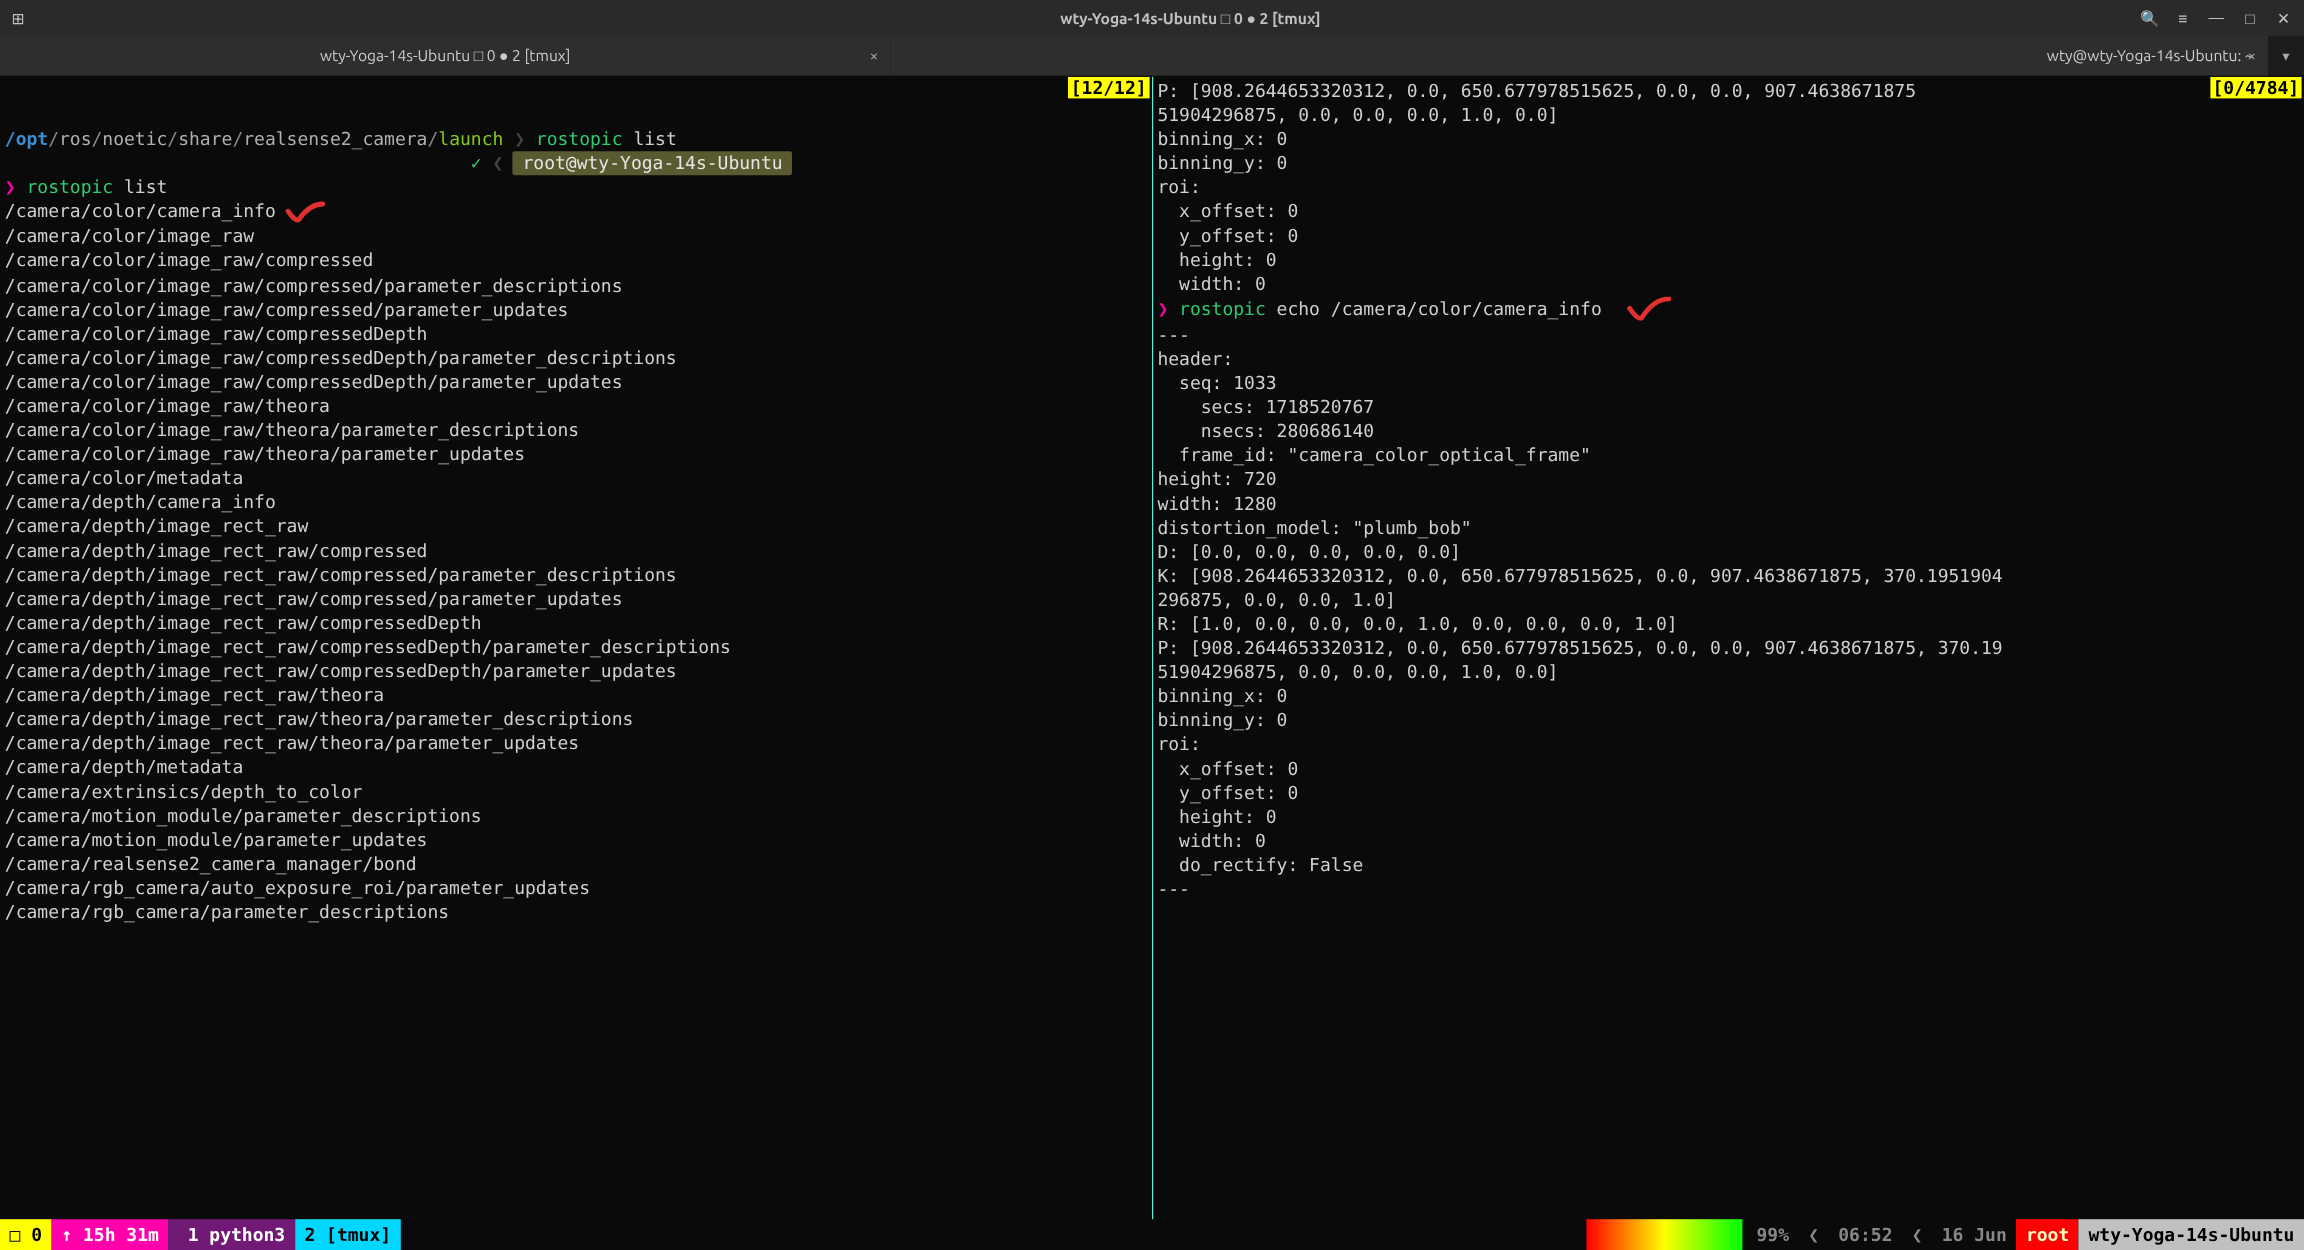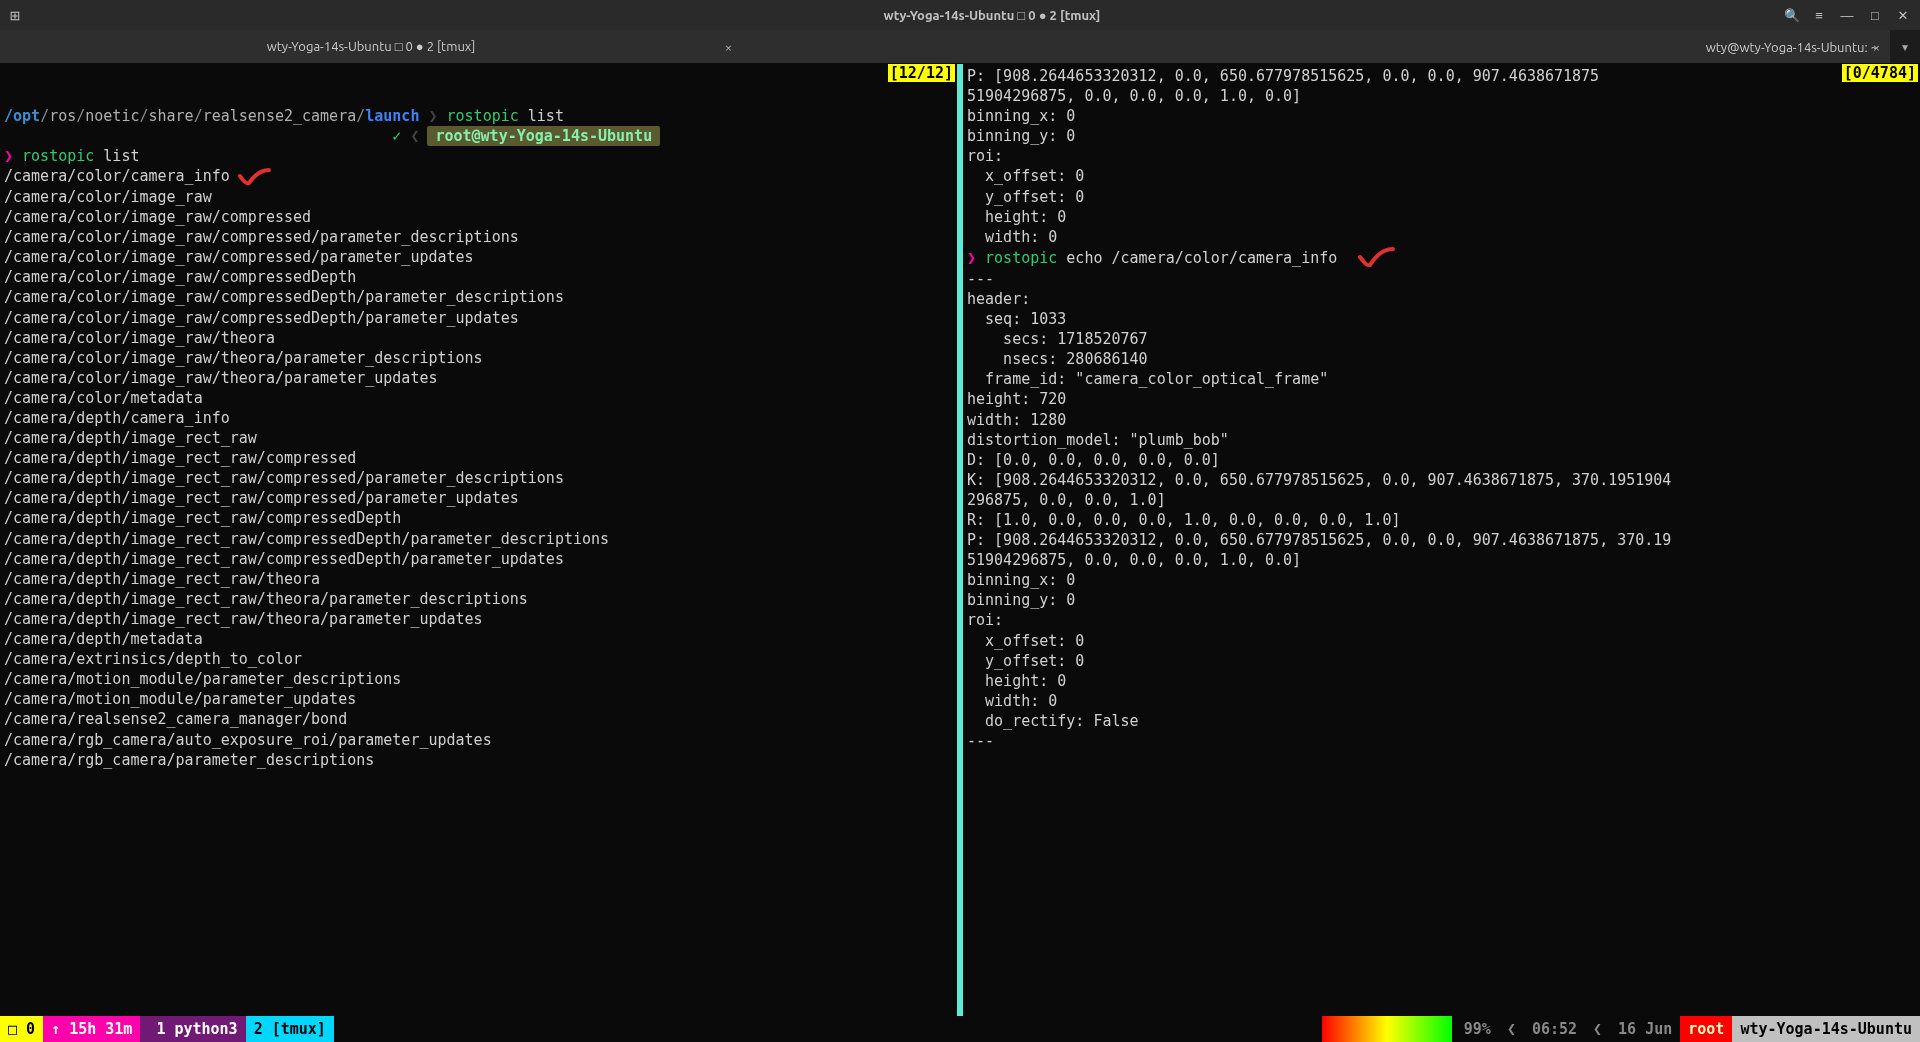--- a/index.html
+++ b/index.html
@@ -44,44 +44,43 @@
 .tab.t1 { flex: 0 0 742px; justify-content:center; position:relative;}
 .tab.t2 { flex: 1; justify-content:flex-end; position:relative; }
 .tab .close { position:absolute; right:10px; color:#aaa;}
 .tab-dropdown { width: 30px; display:flex; align-items:center; justify-content:center; color:#aaa;}
 .main {
   display: flex;
   height: calc(1042px - 30px - 34px - 26px);
   background: #0a0a0a;
 }
 .pane { flex:1; overflow:hidden; padding-top: 2px; position:relative;}
-.pane.left { border-right: 6px solid #5eead4; }
+.pane.left { border-right: 1px solid #5eead4; }
 .line { line-height: 20.1px; white-space: pre; padding-left: 4px;}
 .counter-badge {
   position:absolute;
   top:0px;
   right:2px;
   background: #ffff00;
   color: #000;
   font-weight: bold;
   padding: 0 2px;
 }
 .path-seg { color: #b0b0b0; }
 .path-sep { color: #888; }
 .path-root { color: #3b8ed0; font-weight:bold;}
-.path-last { color: #3b82f6; font-weight:bold;}
+.path-last { color: #84cc16; font-weight:normal;}
 .cmd-green { color: #2ecc71; }
 .prompt-arrow { color: #ff00aa; font-weight:bold;}
 .user-badge {
   background: #5a5a30;
-  color: #86efac;
+  color: #e5e5e5;
   padding: 1px 8px;
   border-radius: 2px;
   margin-left: 8px;
-  font-weight: bold;
 }
 .checkmark-green { color: #2ecc71;}
 .checkmark-red-svg { display:inline-block; vertical-align:middle; }
 .statusbar {
   height: 26px;
   background: #0a0a0a;
   display:flex;
   font-size: 15px;
   line-height: 26px;
 }

